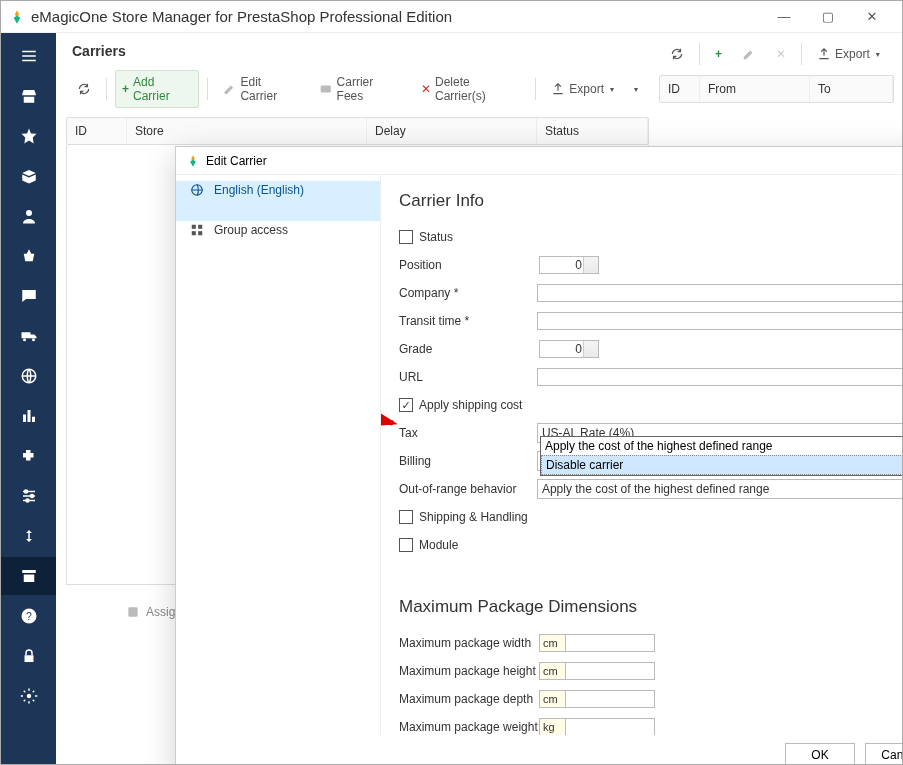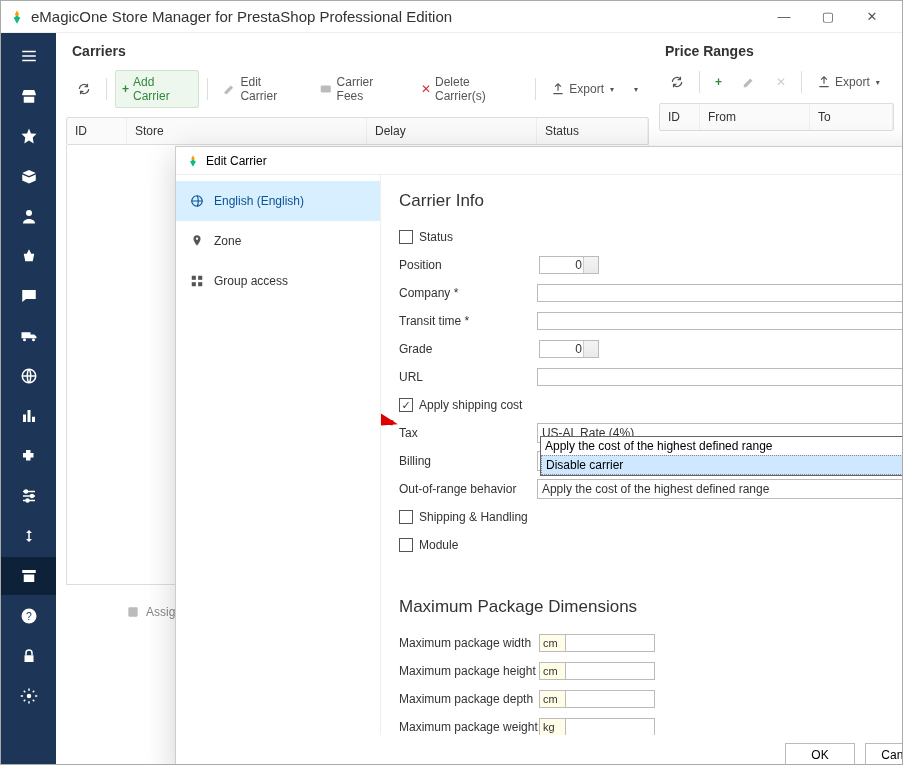--- a/index.html
+++ b/index.html
@@ -27,21 +27,21 @@
   .tablehead{display:flex;border:1px solid #ddd;border-radius:2px;font-size:12px;color:#333;margin-top:6px;background:#fafafa;}
   .th{padding:6px 8px;border-right:1px solid #eee;}
   .bodyarea{height:440px;border:1px solid #ddd;border-top:none;background:#fff;}
 
   
   .dialog{position:absolute;left:119px;top:113px;width:775px;height:630px;background:#fff;border:1px solid #ccc;box-shadow:0 8px 30px rgba(0,0,0,.18);}
   .dlg-title{height:28px;display:flex;align-items:center;padding:0 10px;font-size:12px;background:#fff;border-bottom:1px solid #eee;}
   .dlg-title .logo{width:14px;height:14px;margin-right:6px;}
   .dlg-body{display:flex;height:560px;}
   .dlg-nav{width:205px;border-right:1px solid #eee;padding-top:6px;}
-  .dlg-nav .item{display:flex;align-items:center;gap:10px;height:40px;padding:8px 14px;font-size:12px;color:#333;}
+  .dlg-nav .item{display:flex;align-items:flex-start;gap:10px;height:40px;padding:2px 14px;font-size:12px;color:#333;}
   .dlg-nav .item.active{background:#d8efff;color:#0b5394;}
   .dlg-main{flex:1;padding:10px 18px 10px 18px;position:relative;overflow:hidden;}
   h2.section{font-size:17px;font-weight:400;color:#333;margin:6px 0 14px 0;}
   .row{display:flex;align-items:center;height:24px;margin-bottom:4px;font-size:12px;color:#333;}
   .row label{width:140px;}
   input[type=text].full{width:400px;height:18px;border:1px solid #bbb;font-size:12px;padding:0 4px;}
   .numbox{width:60px;height:18px;border:1px solid #bbb;display:flex;align-items:center;justify-content:flex-end;padding-right:16px;position:relative;font-size:12px;}
   .numbox::after{content:"";position:absolute;right:0;top:0;bottom:0;width:14px;border-left:1px solid #ccc;background:linear-gradient(#f4f4f4,#eaeaea);}
   .spin{position:absolute;right:2px;width:10px;display:flex;flex-direction:column;gap:0;font-size:6px;color:#555;top:1px;}
   .spin span{height:7px;line-height:7px;text-align:center;}
@@ -223,21 +223,20 @@
         <div class="tablehead">
           <div class="th" style="width:60px">ID</div>
           <div class="th" style="width:240px">Store</div>
           <div class="th" style="width:170px">Delay</div>
           <div class="th" style="flex:1">Status</div>
         </div>
         <div class="bodyarea"></div>
       </div>
 
       <div class="col-right">
-        <div class="panel-title">Price Ranges</div>
         <div class="toolbar">
           <div class="tbtn">
               <svg class="ico" viewBox="0 0 24 24" fill="none" stroke="#555" stroke-width="2">
                 <path d="M4 12a8 8 0 0114-5M20 12a8 8 0 01-14 5M18 3v5h-5M6 21v-5h5"></path>
               </svg>
             </div>
           <div class="sep"></div>
           <div class="tbtn">
               <span style="color:#2e8b3d;font-weight:700">+</span>
             </div>
@@ -283,27 +282,20 @@
 
       </div>
       <div class="dlg-body">
         <div class="dlg-nav">
           <div class="item active">
               <svg class="nicon" viewBox="0 0 24 24" fill="none" stroke="#0b5394" stroke-width="2">
                 <circle cx="12" cy="12" r="9"></circle>
                 <path d="M3 12h18M12 3c3 3 3 15 0 18"></path>
               </svg>
               <span>English (English)</span>
-            </div>
-          <div class="item">
-              <svg class="nicon" viewBox="0 0 24 24" fill="#555">
-                <path d="M12 2a6 6 0 016 6c0 5-6 12-6 12S6 13 6 8a6 6 0 016-6z"></path>
-                <circle cx="12" cy="8" r="2" fill="#fff"></circle>
-              </svg>
-              <span>Zone</span>
             </div>
           <div class="item">
               <svg class="nicon" viewBox="0 0 24 24" fill="#555">
                 <rect x="3" y="3" width="7" height="7"></rect>
                 <rect x="14" y="3" width="7" height="7"></rect>
                 <rect x="3" y="14" width="7" height="7"></rect>
                 <rect x="14" y="14" width="7" height="7"></rect>
               </svg>
               <span>Group access</span>
             </div>

